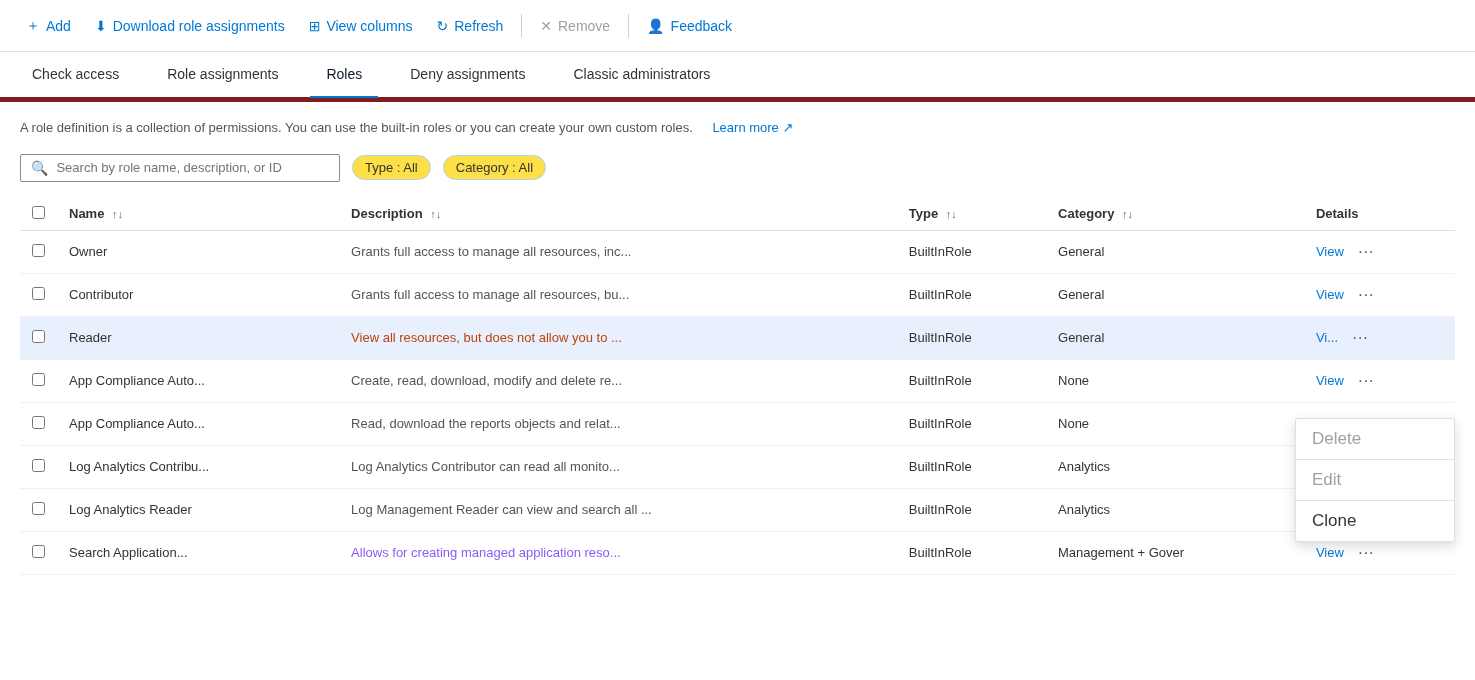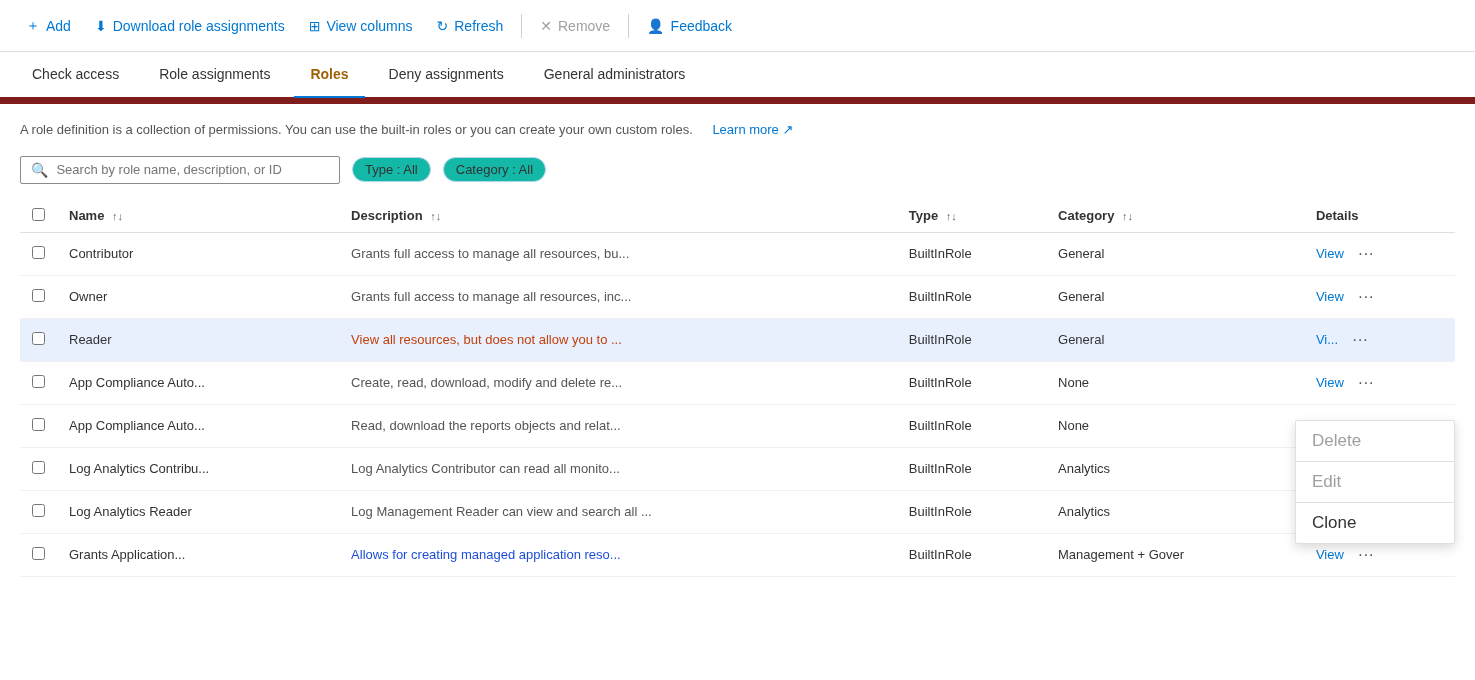--- a/index.html
+++ b/index.html
@@ -32,36 +32,36 @@
       height: 24px;
       background: #d0d0d0;
       margin: 0 4px;
     }
 
     
     .tabs {
       display: flex;
       align-items: center;
       padding: 0 16px;
-      border-bottom: 7px solid #7f1d1d;
-      gap: 8px;
+      border-bottom: 5px solid #7f1d1d;
+      gap: 16px;
     }
     .tab {
       padding: 14px 16px;
       font-size: 14px;
       color: #333;
       cursor: pointer;
       border-bottom: 2px solid transparent;
       margin-bottom: -1px;
       white-space: nowrap;
     }
     .tab.active {
-      color: #a16207;
+      color: #0f172a;
       border-bottom: 2px solid #0078d4;
-      font-weight: 700;
+      font-weight: 400;
     }
 
     
     .content { padding: 16px 20px; }
 
     .description-text {
       font-size: 13px;
       color: #555;
       margin-bottom: 16px;
       line-height: 1.5;
@@ -88,21 +88,21 @@
       border: none;
       outline: none;
       font-size: 13px;
       width: 100%;
       color: #333;
     }
     .search-icon-svg { color: #666; font-size: 14px; }
     .filter-pill {
       display: flex;
       align-items: center;
-      background: #14b8a6;
+      background: #fde047;
       border: 1px solid #b3d4f0;
       border-radius: 20px;
       padding: 4px 12px;
       font-size: 13px;
       cursor: pointer;
       gap: 4px;
     }
 
     
     .table-container { width: 100%; overflow: visible; position: relative; }
@@ -210,21 +210,21 @@
   <div class="tab">
     <span>Role assignments</span>
   </div>
   <div class="tab active">
     <span>Roles</span>
   </div>
   <div class="tab">
     <span>Deny assignments</span>
   </div>
   <div class="tab">
-    <span>General administrators</span>
+    <span>Classic administrators</span>
   </div>
 </div>
 
 <div class="content">
 
   <p class="description-text">
     <span>A role definition is a collection of permissions. You can use the built-in roles or you can create your own custom roles.</span>
     <a href="#">
       <span>Learn more</span>
       <span> ↗</span>
@@ -268,44 +268,44 @@
             <span class="sort-arrows"> ↑↓</span>
           </th>
           <th>
             <span>Details</span>
           </th>
         </tr>
       </thead>
       <tbody id="table-body">
       <tr>
             <td class="checkbox-cell"><input type="checkbox" style=""></td>
+            <td>Owner</td>
+            <td style="color: rgb(85, 85, 85);">Grants full access to manage all resources, inc...</td>
+            <td>BuiltInRole</td>
+            <td>General</td>
+            <td>
+              <div class="actions-cell">
+                <a class="details-link" href="#">View</a>
+                <button class="more-btn">···</button>
+              </div>
+            </td>
+          </tr>
+          <tr>
+            <td class="checkbox-cell"><input type="checkbox" style=""></td>
             <td>Contributor</td>
             <td style="color: rgb(85, 85, 85);">Grants full access to manage all resources, bu...</td>
             <td>BuiltInRole</td>
             <td>General</td>
             <td>
               <div class="actions-cell">
                 <a class="details-link" href="#">View</a>
                 <button class="more-btn">···</button>
               </div>
             </td>
           </tr>
-          <tr>
-            <td class="checkbox-cell"><input type="checkbox" style=""></td>
-            <td>Owner</td>
-            <td style="color: rgb(85, 85, 85);">Grants full access to manage all resources, inc...</td>
-            <td>BuiltInRole</td>
-            <td>General</td>
-            <td>
-              <div class="actions-cell">
-                <a class="details-link" href="#">View</a>
-                <button class="more-btn">···</button>
-              </div>
-            </td>
-          </tr>
           <tr class="selected">
             <td class="checkbox-cell"><input type="checkbox" style=""></td>
             <td>Reader</td>
             <td style="color: #c2410c;">View all resources, but does not allow you to ...</td>
             <td>BuiltInRole</td>
             <td>General</td>
             <td>
               <div class="actions-cell">
                 <span class="details-link">Vi...</span>
                 <button class="more-btn">···</button>
@@ -359,22 +359,22 @@
             <td>Analytics</td>
             <td>
               <div class="actions-cell">
                 <a class="details-link" href="#">View</a>
                 <button class="more-btn">···</button>
               </div>
             </td>
           </tr>
           <tr>
             <td class="checkbox-cell"><input type="checkbox" style=""></td>
-            <td>Grants Application...</td>
-            <td style="color: #1d4ed8;">Allows for creating managed application reso...</td>
+            <td>Search Application...</td>
+            <td style="color: #8b5cf6;">Allows for creating managed application reso...</td>
             <td>BuiltInRole</td>
             <td>Management + Gover</td>
             <td>
               <div class="actions-cell">
                 <a class="details-link" href="#">View</a>
                 <button class="more-btn">···</button>
               </div>
             </td>
           </tr>
         </tbody>

